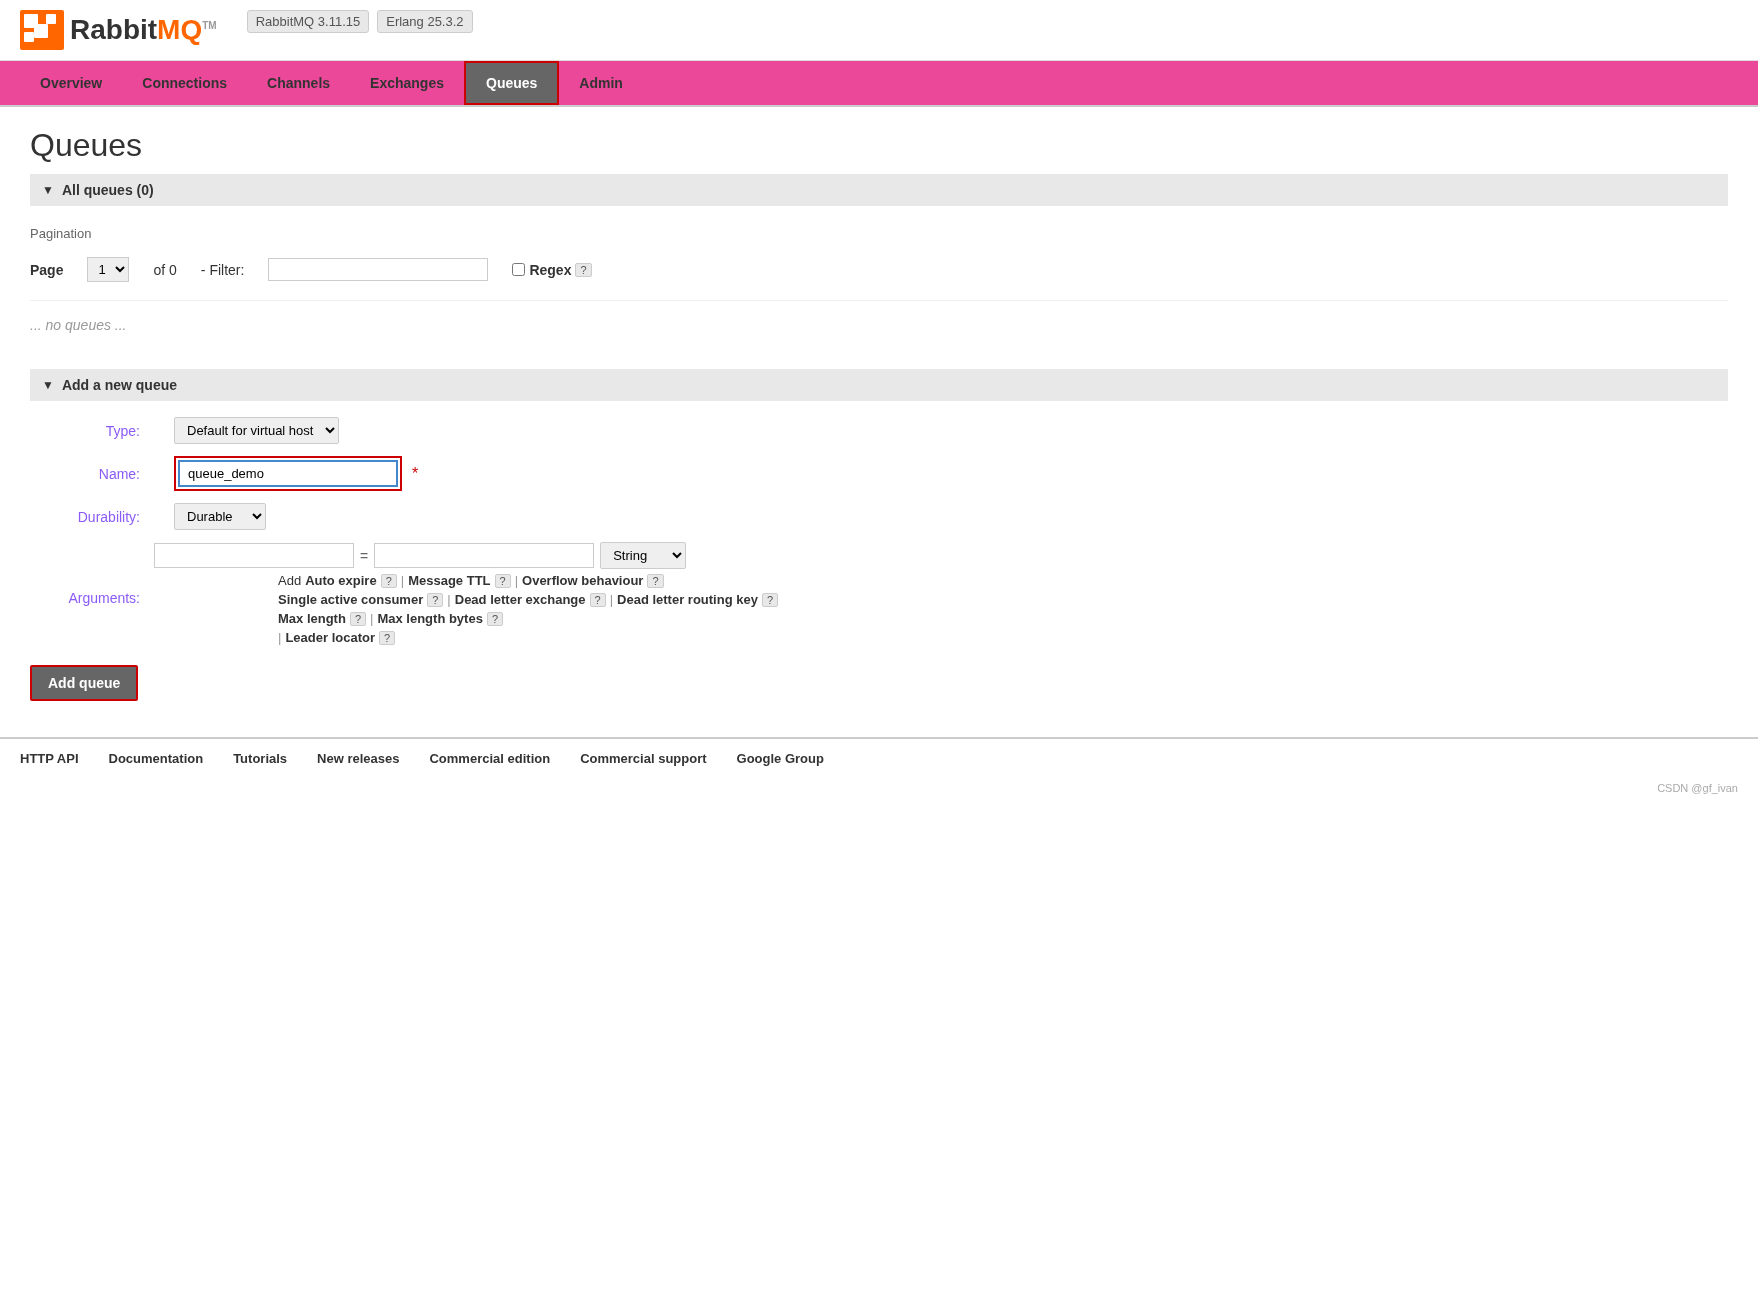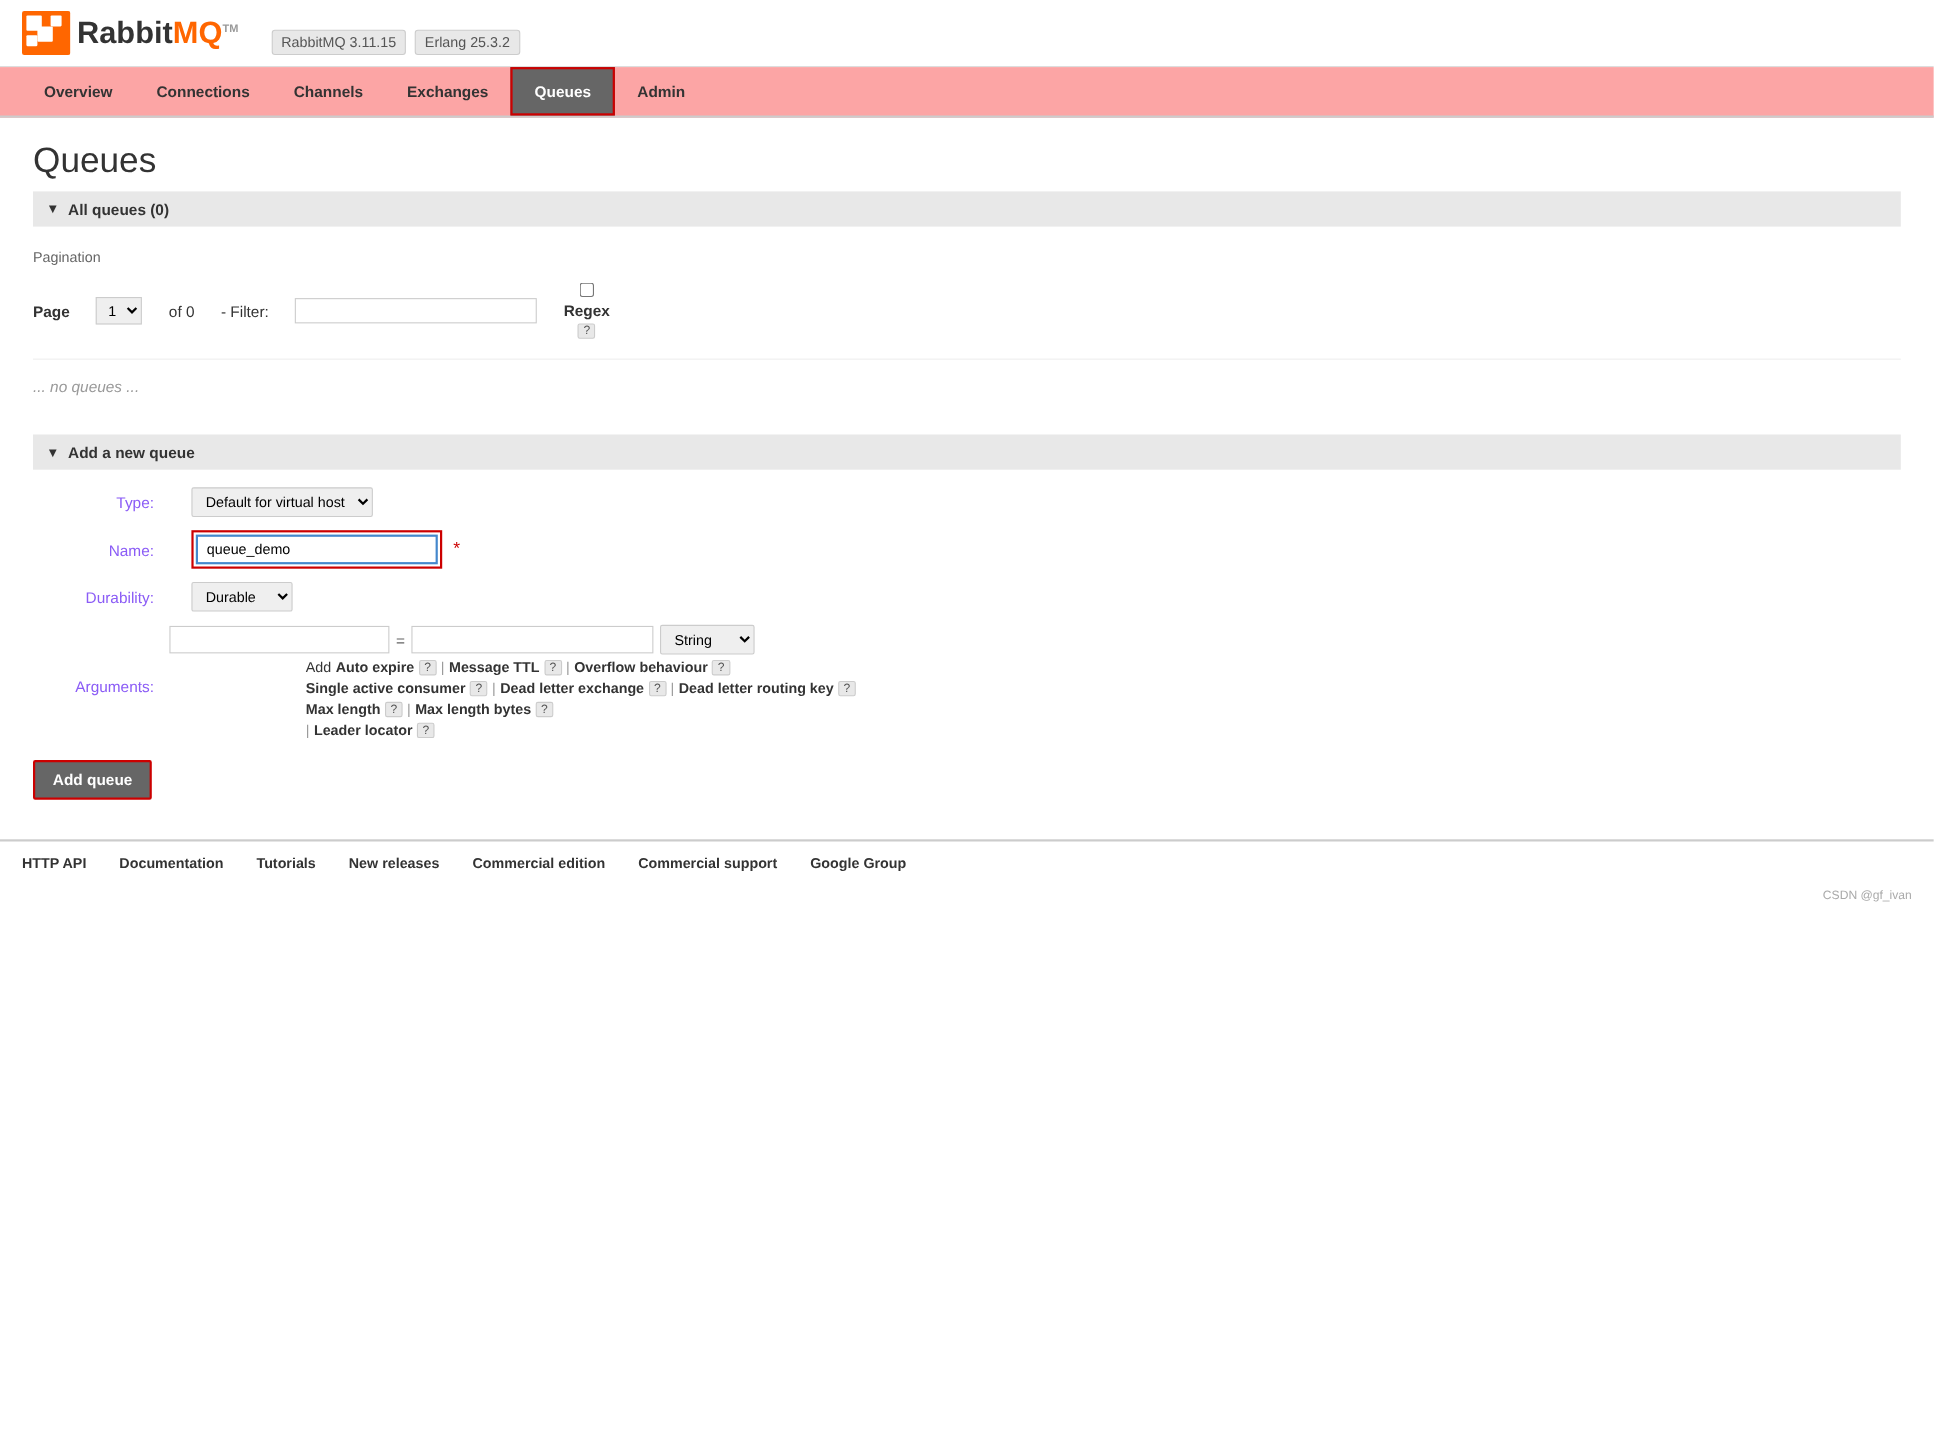--- a/index.html
+++ b/index.html
@@ -1,44 +1,44 @@
 <!DOCTYPE html>
 <html><head>
   <meta charset="utf-8">
   <style>
     * { box-sizing: border-box; margin: 0; padding: 0; }
     body { font-family: Arial, Helvetica, sans-serif; font-size: 14px; color: #333; background: #fff; }
 
     
-    .header { display: flex; align-items: flex-end; padding: 10px 20px; border-bottom: 1px solid #ddd; background: #fff; }
+    .header { display: flex; align-items: flex-start; padding: 10px 20px; border-bottom: 1px solid #ddd; background: #fff; }
     .logo-area { display: flex; align-items: center; margin-right: 30px; }
     .version-badge { background: #e8e8e8; border: 1px solid #ccc; border-radius: 3px; padding: 3px 8px; font-size: 13px; margin-right: 8px; color: #555; }
 
     
-    .nav { display: flex; background: #fca5a5; border-bottom: 2px solid #ccc; padding: 0 20px; }
+    .nav { display: flex; background: #ec4899; border-bottom: 2px solid #ccc; padding: 0 20px; }
     .nav-item { padding: 12px 20px; font-weight: bold; font-size: 14px; cursor: pointer; color: #333; border: none; background: none; }
     .nav-item.active { background: #666; color: #fff; border: 2px solid #c00; }
 
     
     .content { padding: 20px 30px; }
     .page-title { font-size: 32px; font-weight: normal; margin-bottom: 10px; color: #333; }
 
     
     .section-header { background: #e8e8e8; padding: 8px 12px; display: flex; align-items: center; margin-bottom: 0; cursor: pointer; }
     .section-header .arrow { margin-right: 8px; font-size: 12px; }
     .section-header span { font-weight: bold; font-size: 14px; }
 
     
     .pagination-area { padding: 10px 0; border-bottom: 1px solid #eee; }
     .pagination-label { font-size: 13px; color: #666; margin-bottom: 8px; }
     .pagination-row { display: flex; align-items: center; gap: 24px; padding: 8px 0; }
     .pagination-row label { font-weight: bold; }
     select.page-select { border: 1px solid #ccc; padding: 3px 6px; font-size: 13px; }
     input.filter-input { border: 1px solid #ccc; padding: 3px 8px; width: 220px; font-size: 13px; }
-    .regex-area { display: flex; align-items: center; gap: 4px; flex-direction: column; }
+    .regex-area { display: flex; align-items: center; gap: 4px; }
     .help-btn { background: #e8e8e8; border: 1px solid #ccc; border-radius: 2px; padding: 0 4px; font-size: 11px; cursor: pointer; color: #555; }
 
     
     .no-queues { padding: 16px 0; font-style: italic; color: #999; }
 
     
     .add-queue-section { margin-top: 10px; }
     .add-queue-form { padding: 16px 0; }
     .form-row { display: flex; align-items: center; margin-bottom: 12px; }
     .form-label { text-align: right; width: 110px; margin-right: 14px; font-size: 14px; color: #8b5cf6; }

